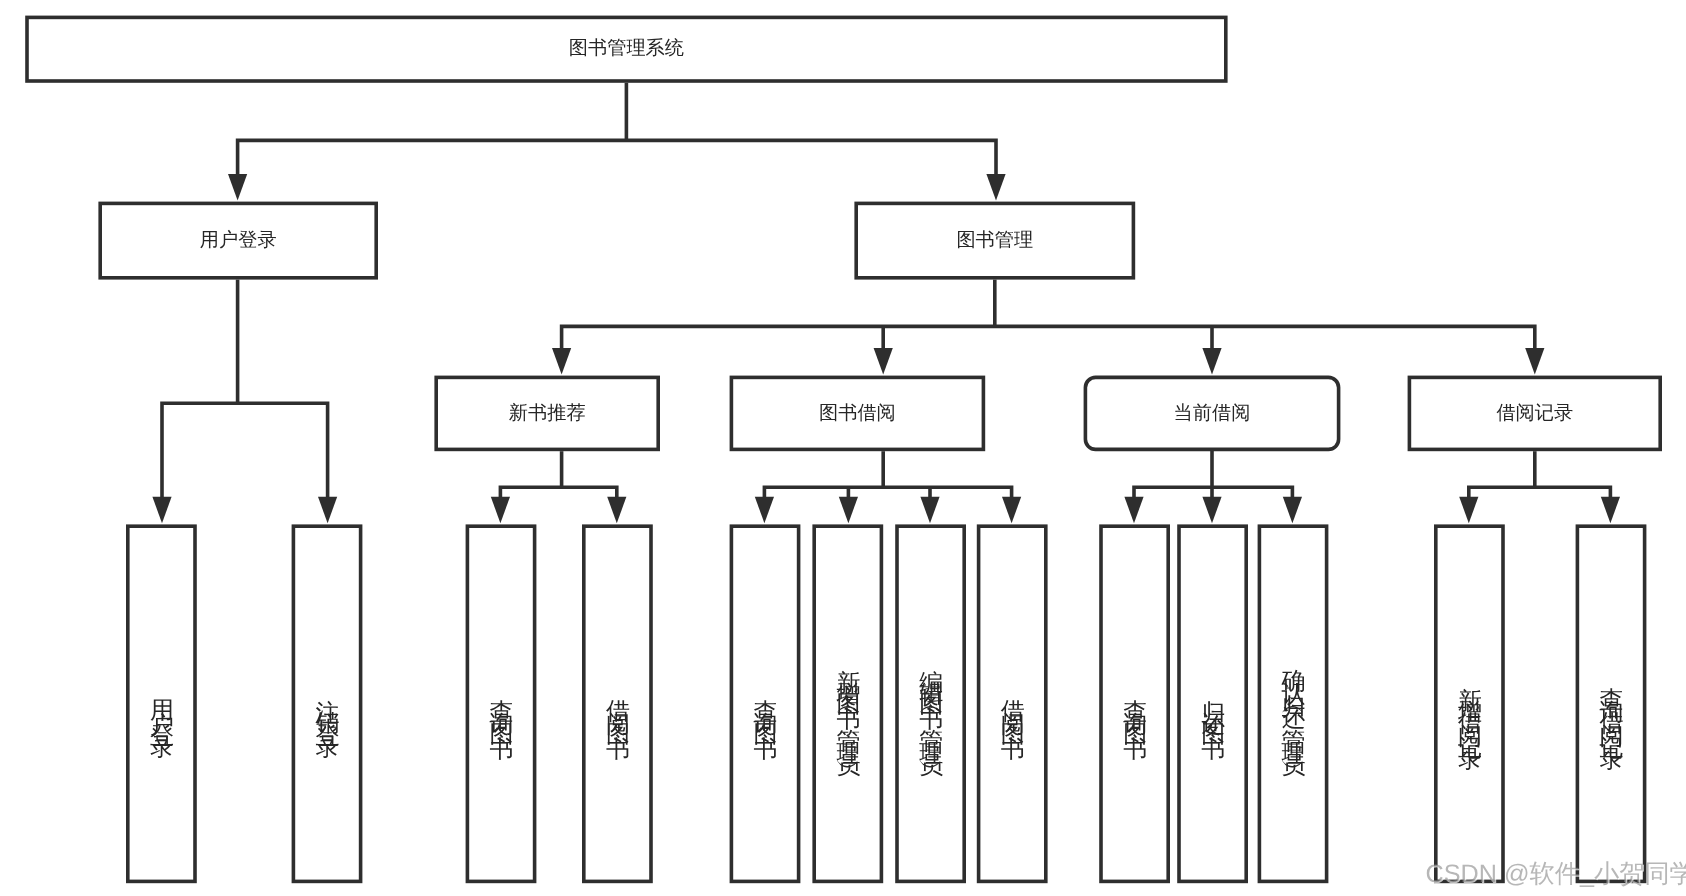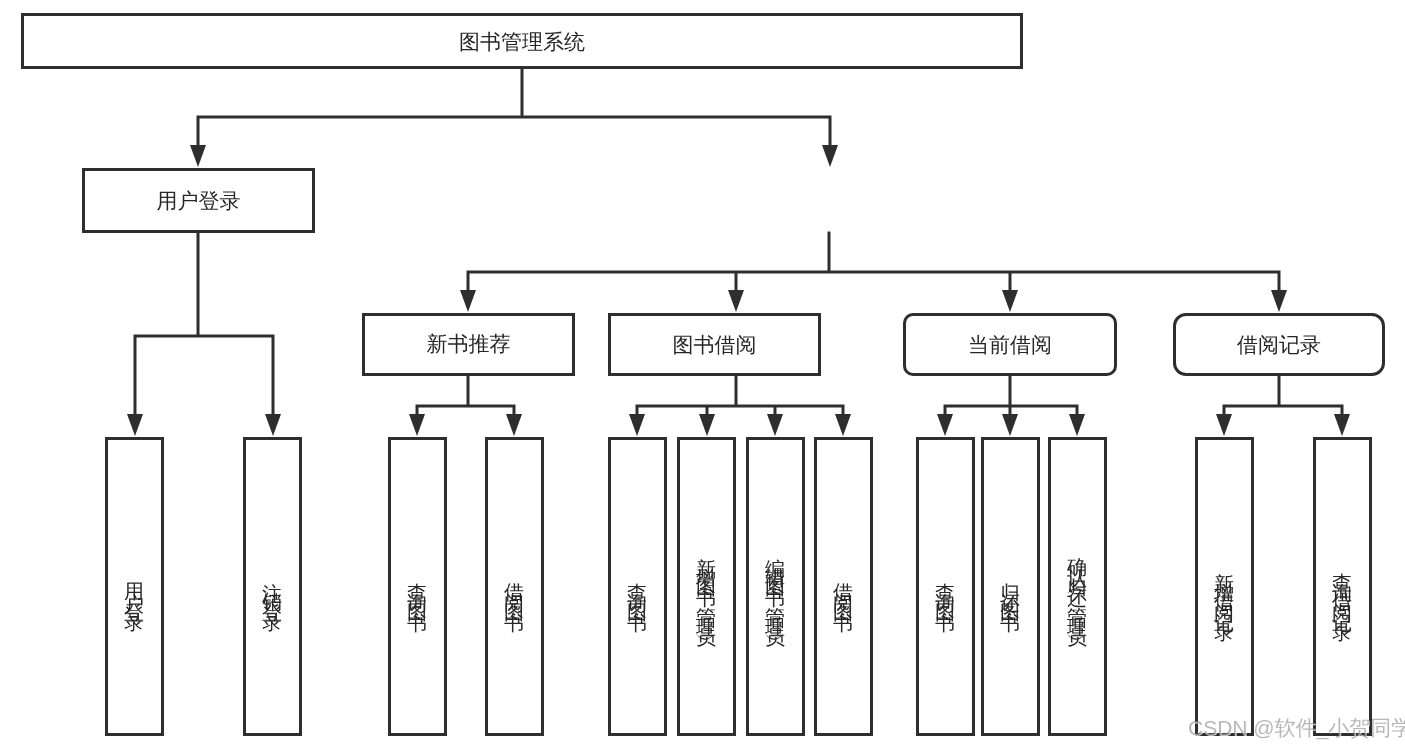--- a/index.html
+++ b/index.html
@@ -6,21 +6,21 @@
   body{
     width:1405px;height:747px;position:relative;overflow:hidden;
     font-family:"Liberation Sans", sans-serif;
   }
   #stage{position:absolute;left:0;top:0;width:1405px;height:747px;}
   #connectors{position:absolute;left:0;top:0;z-index:0;}
   .box{
     position:absolute;box-sizing:border-box;z-index:2;
     border:3px solid #2e2e2e;background:#ffffff;
     display:flex;align-items:center;justify-content:center;
-    color:#262626;font-size:21px;line-height:1;white-space:nowrap;
+    color:#262626;font-size:16px;line-height:1;white-space:nowrap;
   }
   .vbox{
     position:absolute;box-sizing:border-box;z-index:2;
     border:3px solid #2e2e2e;background:#ffffff;
     display:flex;align-items:center;justify-content:center;
     color:#262626;font-size:20px;
     writing-mode:vertical-rl;text-orientation:mixed;
     letter-spacing:10px;line-height:1;
   }
   .watermark{
@@ -62,25 +62,26 @@
       <polygon points="1002,414 1018,414 1010,436"></polygon>
       <polygon points="1069,414 1085,414 1077,436"></polygon>
       <polygon points="1216,414 1232,414 1224,436"></polygon>
       <polygon points="1334,414 1350,414 1342,436"></polygon>
     </g>
   </svg>
 
   <div class="box" style="left:21px;top:13px;width:1002px;height:56px;">图书管理系统</div>
 
   <div class="box" style="left:82px;top:168px;width:233px;height:65px;">用户登录</div>
+  <div class="box" style="left:712px;top:168px;width:234px;height:65px;">图书管理</div>
 
-  <div class="box" style="left:362px;top:313px;width:213px;height:63px;font-family:Liberation Serif, serif;">新书推荐</div>
+  <div class="box" style="left:362px;top:313px;width:188px;height:63px;font-family:Liberation Serif, serif;">新书推荐</div>
   <div class="box" style="left:608px;top:313px;width:213px;height:63px;">图书借阅</div>
   <div class="box" style="left:903px;top:313px;width:214px;height:63px;border-radius:10px;">当前借阅</div>
-  <div class="box" style="left:1173px;top:313px;width:212px;height:63px;border-radius:13px;">借阅记录</div>
+  <div class="box" style="left:1173px;top:313px;width:212px;height:63px;">借阅记录</div>
 
   <div class="vbox" style="left:105px;top:437px;width:59px;height:299px;">用户登录</div>
   <div class="vbox" style="left:243px;top:437px;width:59px;height:299px;">注销登录</div>
 
   <div class="vbox" style="left:388px;top:437px;width:59px;height:299px;">查询图书</div>
   <div class="vbox" style="left:485px;top:437px;width:59px;height:299px;">借阅图书</div>
 
   <div class="vbox" style="left:608px;top:437px;width:59px;height:299px;">查询图书</div>
   <div class="vbox" style="left:677px;top:437px;width:59px;height:299px;">新增图书（管理员）</div>
   <div class="vbox" style="left:746px;top:437px;width:59px;height:299px;">编辑图书（管理员）</div>

